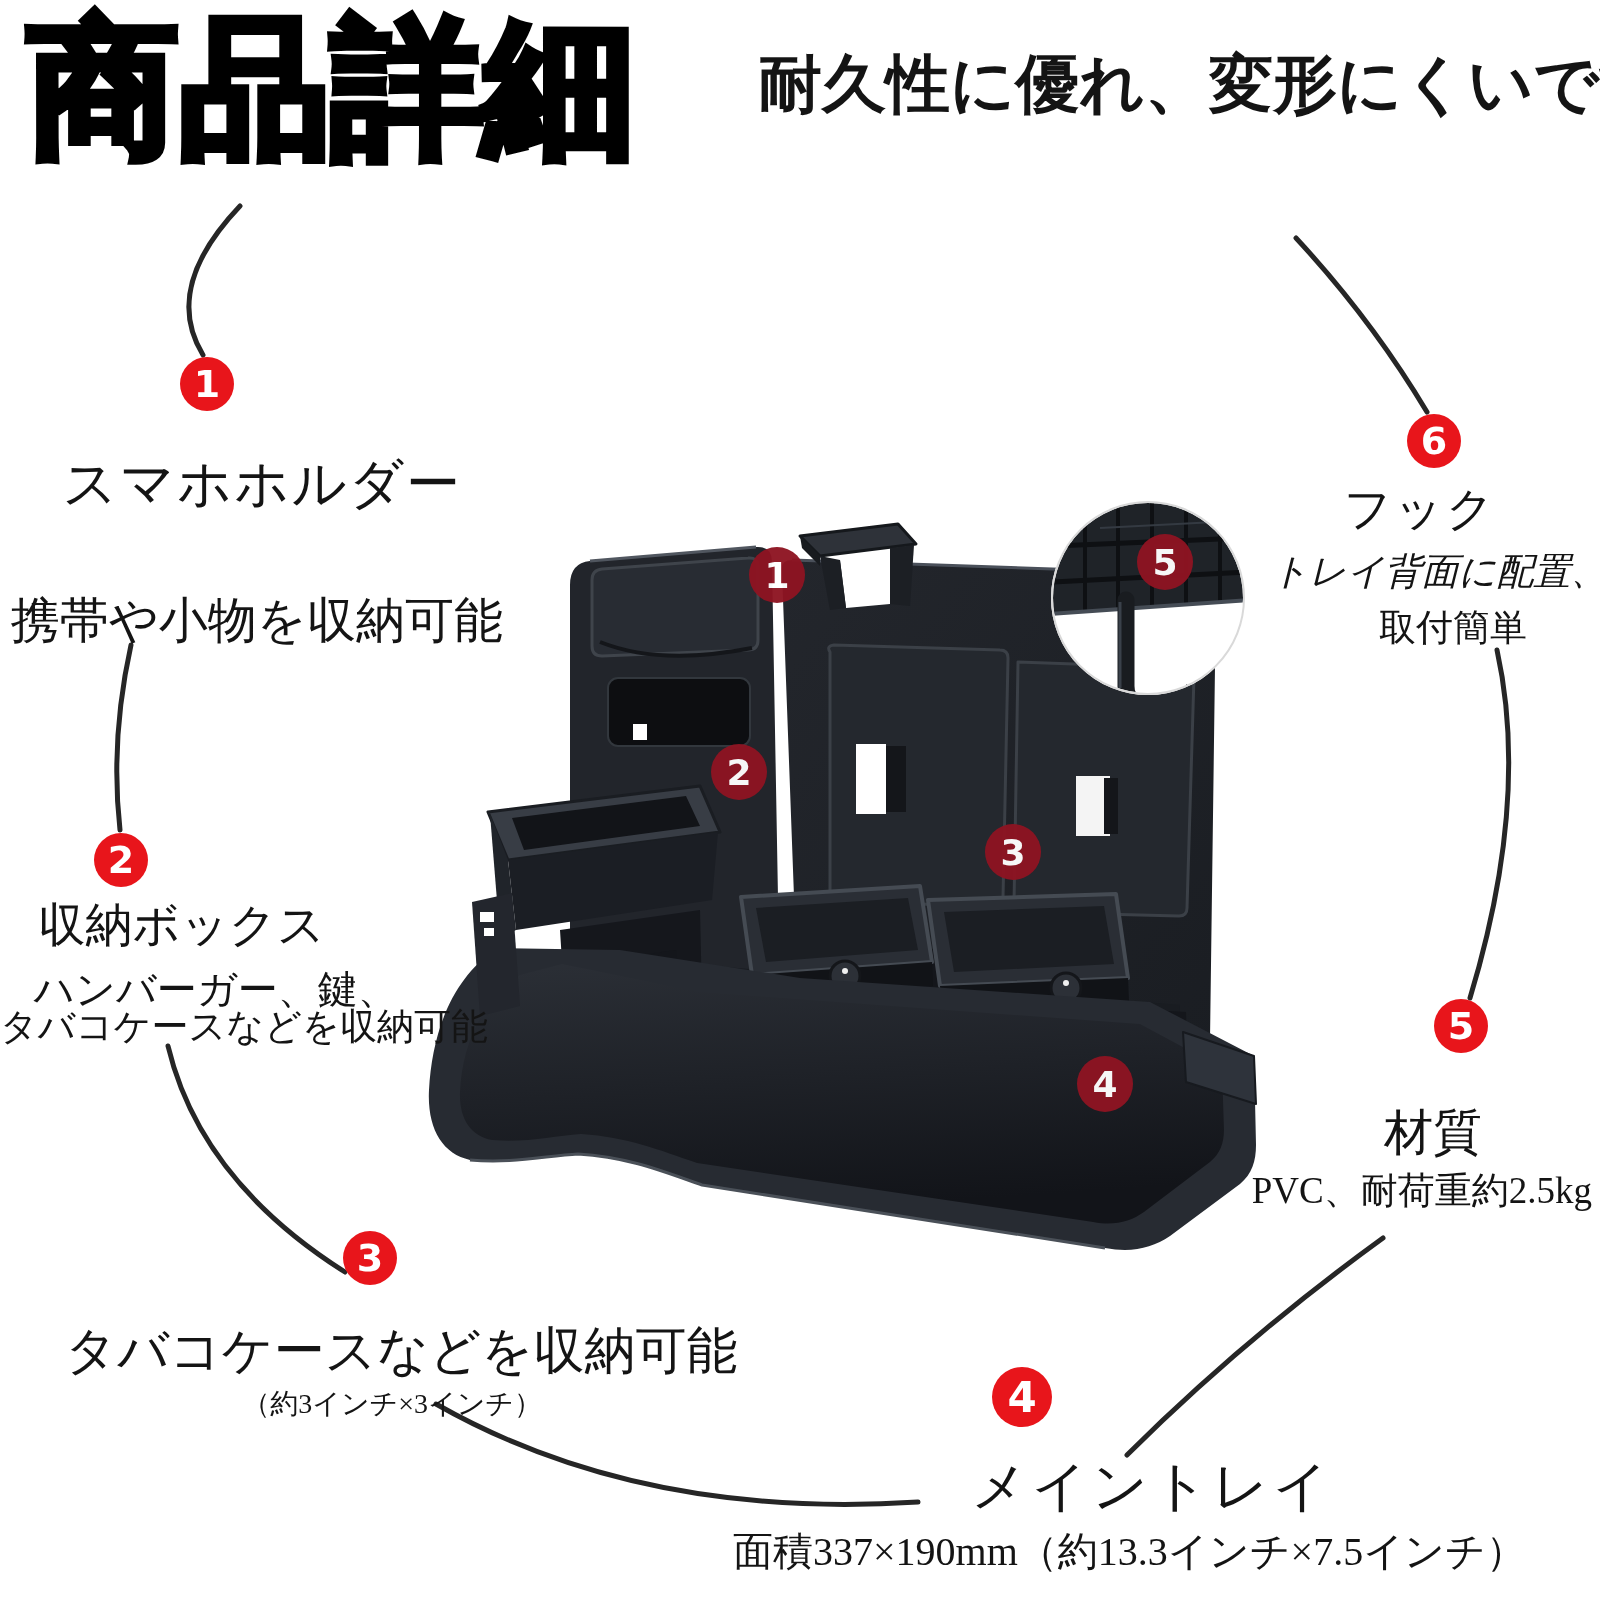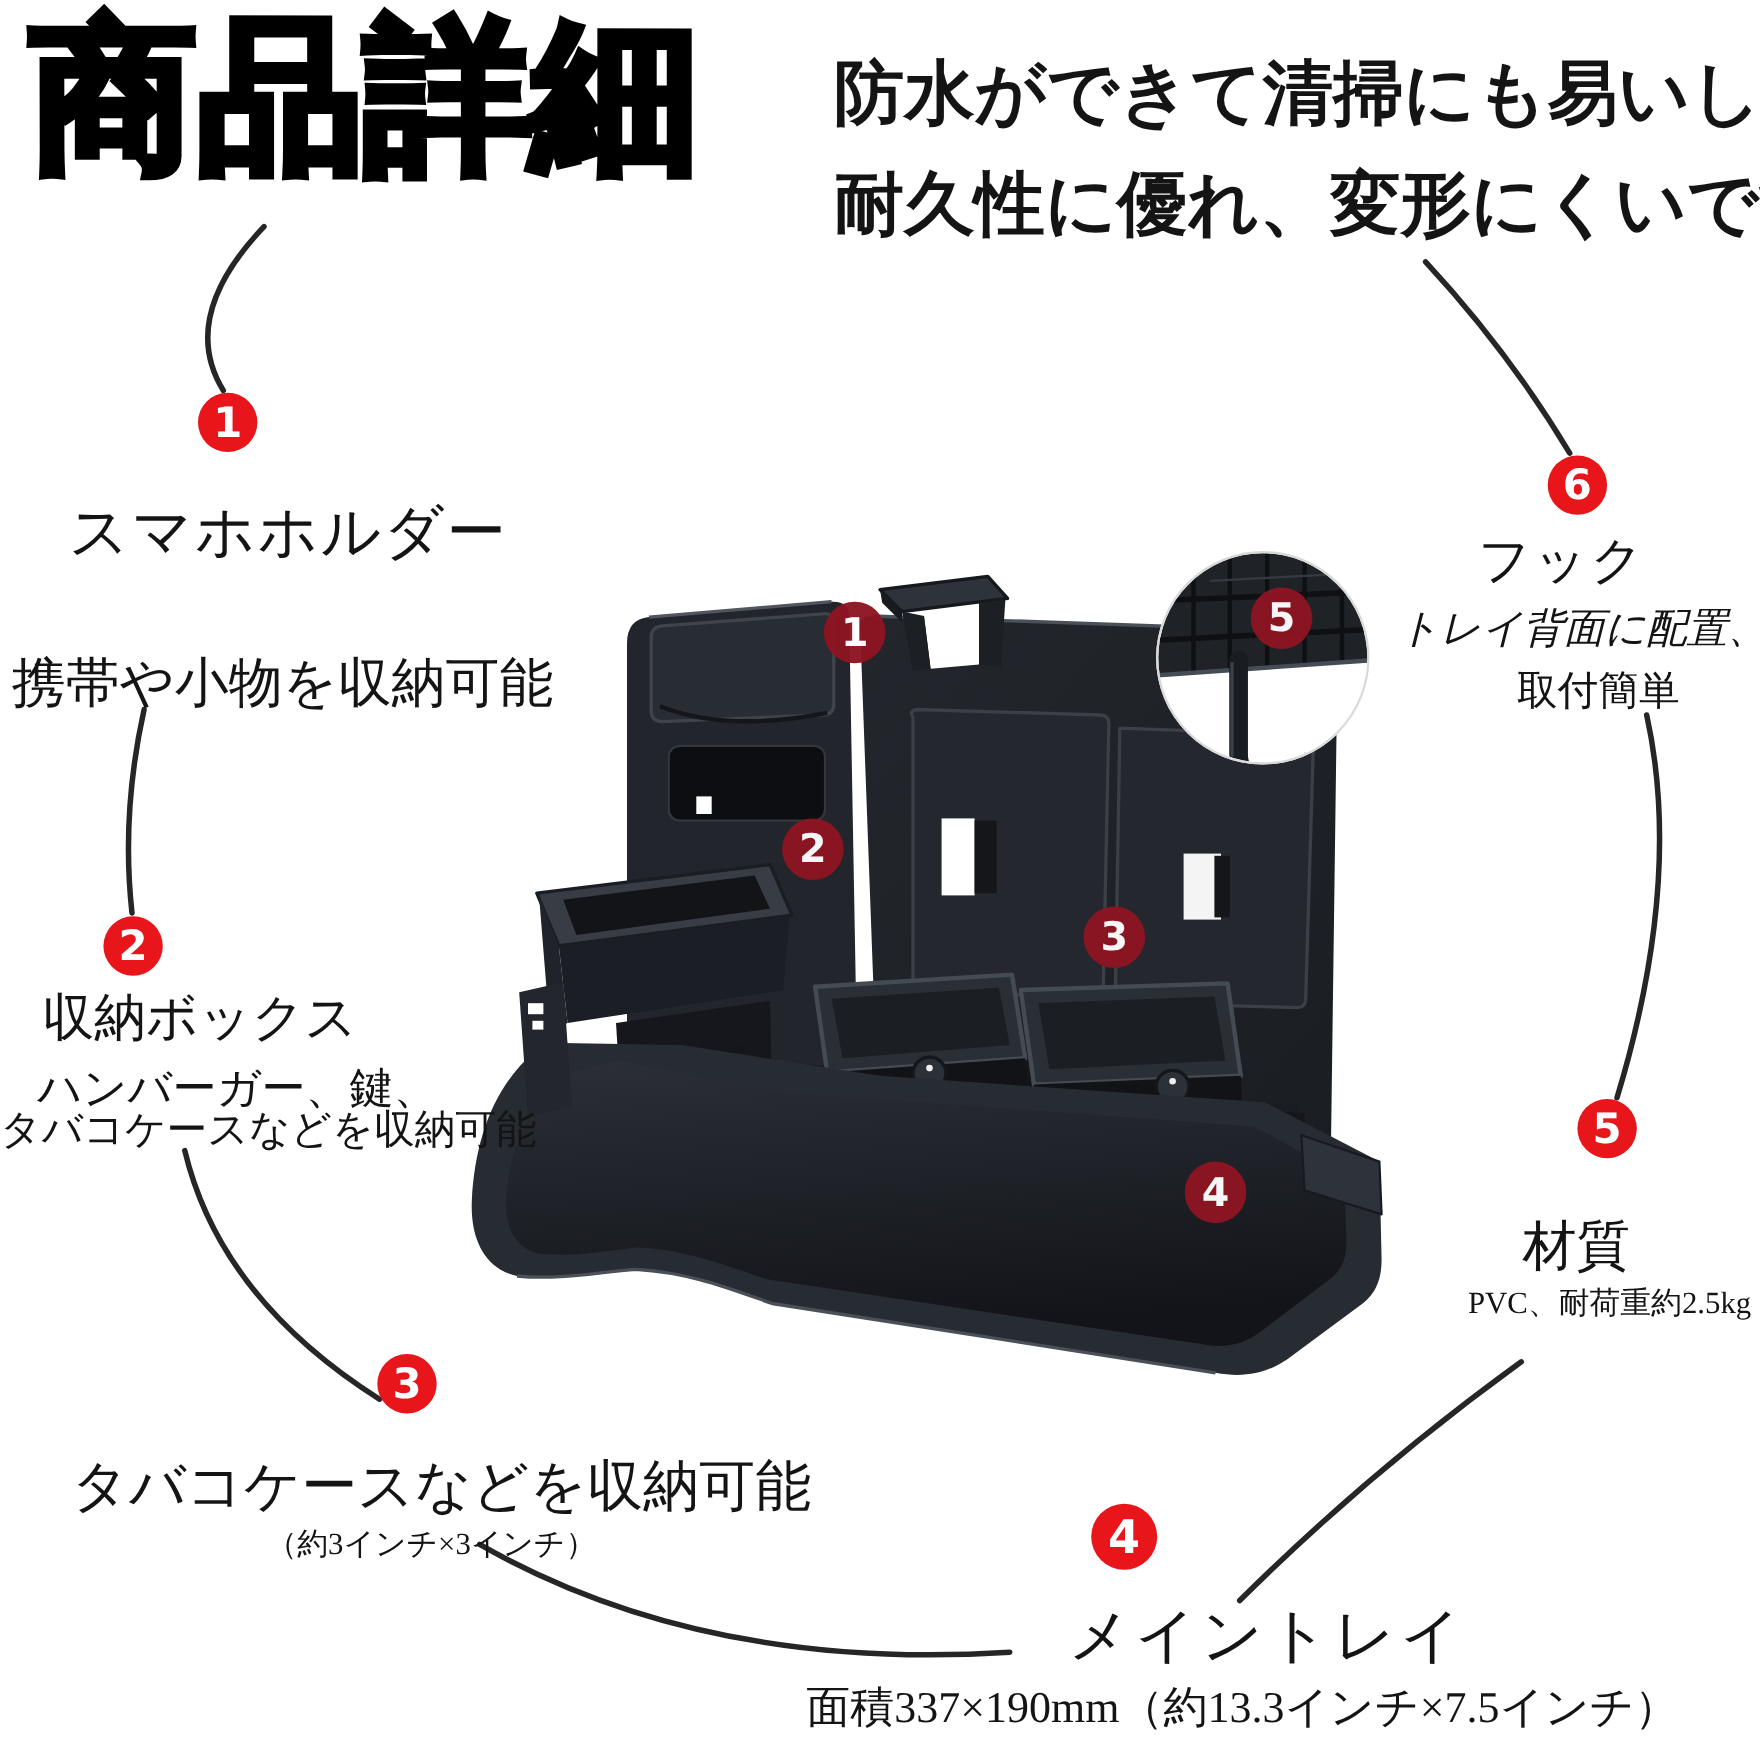--- a/index.html
+++ b/index.html
@@ -30,21 +30,20 @@
     z-index:4;opacity:0.96;
   }
   svg{position:absolute;left:0;top:0;z-index:1;}
 </style>
 </head>
 <body>
 
 <div id="page-title" class="abs">商品詳細</div>
 
 <div id="intro" class="abs">
-  <div>防水ができて清掃にも易いし</div>
   <div>耐久性に優れ、変形にくいです。</div>
 </div>
 
 <svg width="1600" height="1600" viewBox="0 0 1600 1600">
   <defs>
     <linearGradient id="trayGrad" x1="0" y1="0" x2="0.2" y2="1">
       <stop offset="0" stop-color="#2b2f36"></stop>
       <stop offset="1" stop-color="#121419"></stop>
     </linearGradient>
     <linearGradient id="panelGrad" x1="0" y1="0" x2="1" y2="1">
@@ -176,17 +175,17 @@
 <div class="fdesc" style="left:34px;top:962px;width:300px;font-size:40px;">ハンバーガー、鍵、</div>
 <div class="fdesc" style="left:0px;top:1002px;width:345px;font-size:37px;">タバコケースなどを収納可能</div>
 
 <div class="ftitle" style="left:65px;top:1317px;width:650px;font-size:51px;">タバコケースなどを収納可能</div>
 <div class="fdesc" style="left:142px;top:1385px;width:400px;font-size:28px;">（約3インチ×3インチ）</div>
 
 <div class="ftitle" style="left:933px;top:1450px;width:400px;font-size:55px;letter-spacing:4px;">メイントレイ</div>
 <div class="fdesc" style="left:733px;top:1524px;width:760px;font-size:40px;">面積337×190mm（約13.3インチ×7.5インチ）</div>
 
 <div class="ftitle" style="left:1282px;top:1100px;width:200px;font-size:49px;">材質</div>
-<div class="fdesc" style="left:1232px;top:1166px;width:360px;font-size:28px;">PVC、耐荷重約2.5kg</div>
+<div class="fdesc" style="left:1232px;top:1166px;width:360px;font-size:37px;">PVC、耐荷重約2.5kg</div>
 
 <div class="ftitle" style="left:1297px;top:478px;width:200px;font-size:47px;letter-spacing:3px;">フック</div>
 <div class="fdesc" style="left:1271px;top:547px;width:300px;font-size:37px;font-style:italic;">トレイ背面に配置、</div>
 <div class="fdesc" style="left:1327px;top:603px;width:200px;font-size:37px;">取付簡単</div>
 
 </body></html>

